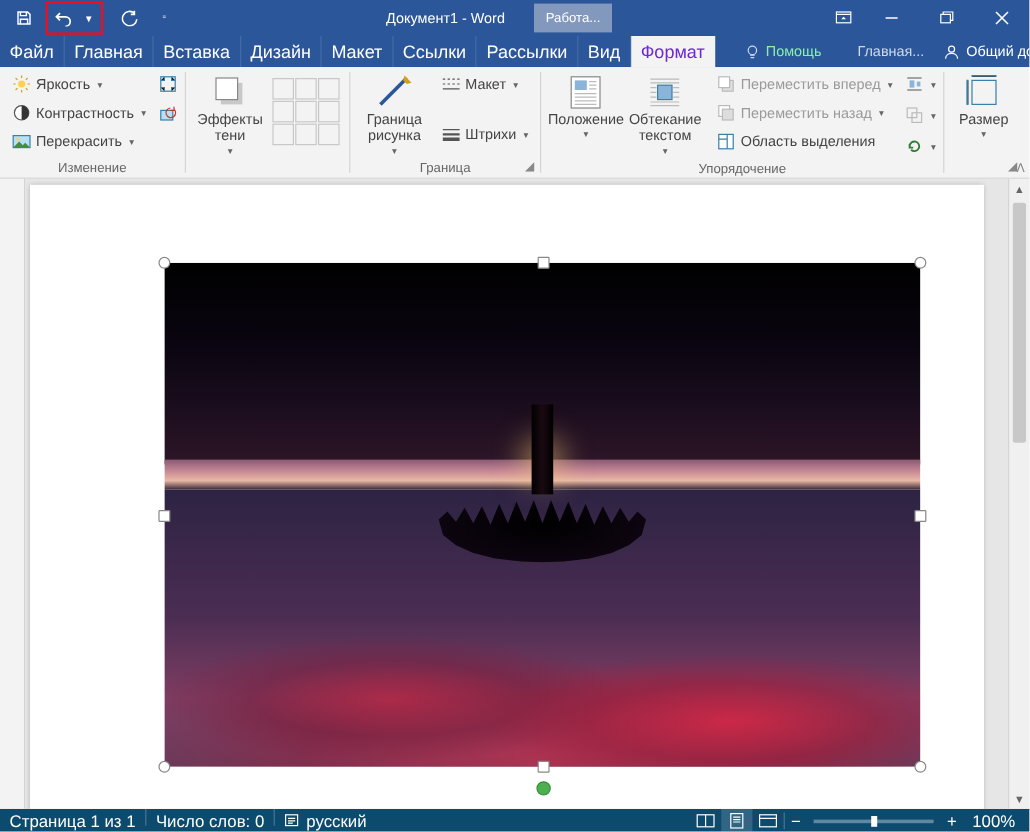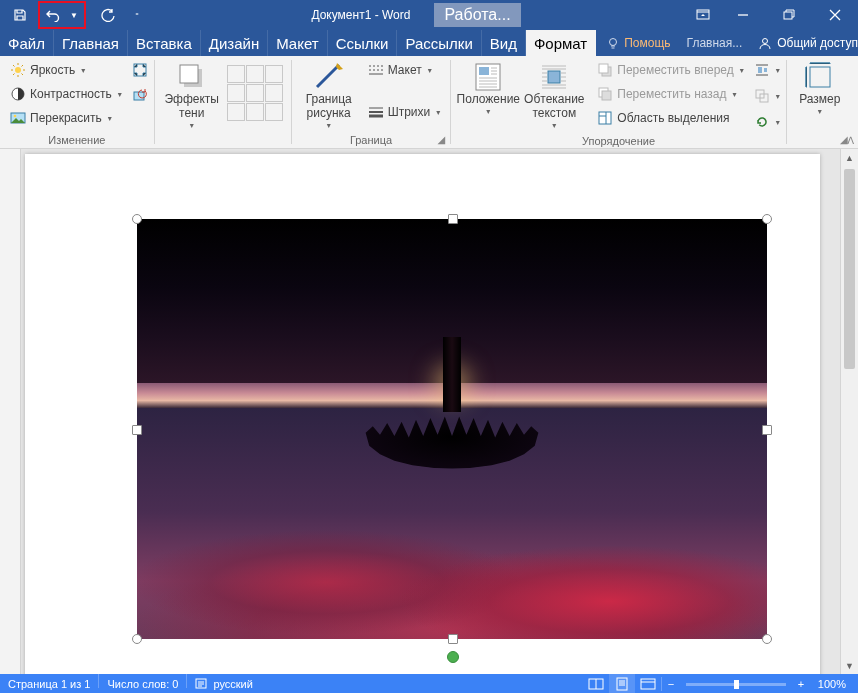--- a/index.html
+++ b/index.html
@@ -2,28 +2,28 @@
 <html><head>
 <meta charset="utf-8">
 <style>
 html,body{margin:0;padding:0;font-family:"Segoe UI",Arial,sans-serif;font-size:12px;color:#444;background:#fff;width:858px;height:693px;overflow:hidden}
 .titlebar{height:30px;background:#2b579a;display:flex;align-items:center;color:#fff}
 .qat{display:flex;align-items:center;height:100%;padding-left:8px;gap:2px}
 .qat-btn{height:24px;min-width:24px;display:flex;align-items:center;justify-content:center;color:#fff;cursor:pointer}
 .qat-btn.small{min-width:18px}
 .highlight-box{border:2px solid #e81123;padding:0 1px;height:24px;display:flex;align-items:center;margin-left:4px}
 .app-title-region{flex:1;display:flex;align-items:center;justify-content:center;gap:4px}
-.contextual-tab{background:#8298bd;color:#fff;padding:0 10px;height:24px;display:flex;align-items:center;margin-left:20px;font-size:16px}
+.contextual-tab{background:#8298bd;color:#fff;padding:0 10px;height:24px;display:flex;align-items:center;margin-left:20px;font-size:11px}
 .win-controls{display:flex;align-items:center;height:100%}
 .win-btn{width:46px;height:30px;display:flex;align-items:center;justify-content:center;color:#fff}
 .win-btn.narrow{width:34px}
 .menubar{height:26px;background:#2b579a;display:flex;align-items:stretch;color:#fff}
 .menu-item{padding:0 8px;display:flex;align-items:center;border-right:1px solid rgba(255,255,255,0.12);font-size:15px;white-space:nowrap;cursor:pointer}
-.menu-item.active{background:#f3f3f3;color:#000000}
-.tell-me{display:flex;align-items:center;padding:0 10px;gap:4px;color:#fdba74;font-size:12px;white-space:nowrap}
+.menu-item.active{background:#f3f3f3;color:#6d28d9}
+.tell-me{display:flex;align-items:center;padding:0 24px;gap:4px;color:#86efac;font-size:12px;white-space:nowrap}
 .user-name{display:flex;align-items:center;padding:0 6px;color:#cfd9ea;font-size:12px;white-space:nowrap}
 .share-btn{display:flex;align-items:center;gap:5px;padding:0 10px;font-size:12px;white-space:nowrap}
 .ribbon{height:92px;background:#f3f3f3;border-bottom:1px solid #d4d4d4;display:flex;position:relative}
 .group{display:flex;flex-direction:column;padding:3px 6px 0;position:relative}
 .group-content{flex:1;display:flex;align-items:flex-start}
 .group-label{text-align:center;font-size:11px;color:#666;padding:2px 0}
 .group-sep{width:1px;background:#d4d4d4;margin:4px 0 4px}
 .col{display:flex;flex-direction:column;gap:2px}
 .row-btn{display:flex;align-items:center;gap:4px;height:22px;padding:0 4px;white-space:nowrap;cursor:pointer}
 .row-btn .ico{width:16px;height:16px;display:flex;align-items:center;justify-content:center}
@@ -51,21 +51,21 @@
 .horizon{position:absolute;left:0;top:39%;width:100%;height:6%;background:linear-gradient(to bottom,#8a5a75 0%,#c88a95 40%,#e8b8a5 70%,#3a2838 100%)}
 .ground{position:absolute;left:0;top:0;width:100%;height:40%;background:linear-gradient(to bottom,#000 0%,#0a0510 40%,#1a0d1d 70%,#2d1628 100%)}
 .ground::before{content:"";position:absolute;left:0;bottom:-15px;width:100%;height:30px;background:radial-gradient(ellipse 50% 100% at 50% 100%,#1a0d1a 0%,transparent 70%);clip-path:polygon(0 0,8% 40%,15% 10%,22% 50%,30% 20%,38% 55%,45% 25%,52% 60%,60% 30%,68% 55%,76% 20%,84% 50%,92% 15%,100% 45%,100% 100%,0 100%)}
 .tree{position:absolute;left:50%;top:28%;transform:translateX(-50%);z-index:3}
 .trunk{width:18px;height:75px;background:linear-gradient(to right,#000 0%,#1a0a12 50%,#000 100%);margin:0 auto}
 .foliage{width:180px;height:65px;background:radial-gradient(ellipse,#000 0%,#0d0510 70%,transparent 100%);border-radius:50%;margin-top:-8px;clip-path:polygon(2% 45%,6% 35%,10% 48%,14% 30%,18% 50%,22% 28%,26% 52%,30% 25%,34% 50%,38% 22%,42% 48%,46% 20%,50% 50%,54% 20%,58% 48%,62% 22%,66% 50%,70% 25%,74% 52%,78% 28%,82% 50%,86% 30%,90% 48%,94% 35%,98% 45%,96% 65%,90% 78%,82% 88%,72% 95%,60% 99%,50% 100%,40% 99%,28% 95%,18% 88%,10% 78%,4% 65%)}
 .sun{position:absolute;left:50%;top:39%;transform:translate(-50%,-50%);width:18px;height:18px;background:radial-gradient(circle,#fff 0%,#ffe08a 45%,rgba(255,180,80,0.5) 75%,transparent 100%);border-radius:50%;z-index:2;box-shadow:0 0 25px 8px rgba(255,210,120,0.6)}
 .vscroll{position:absolute;right:0;top:0;width:17px;height:100%;background:#f0f0f0;border-left:1px solid #d4d4d4}
 .vscroll-btn{height:17px;display:flex;align-items:center;justify-content:center;color:#666;font-size:9px;cursor:pointer}
 .vscroll-thumb{position:absolute;left:3px;top:20px;width:11px;height:200px;background:#c8c8c8;border-radius:2px;cursor:pointer}
-.statusbar{height:20px;background:#3b82f6;display:flex;color:#fff;font-size:11px}
+.statusbar{height:20px;background:#0c4a6e;display:flex;color:#fff;font-size:14px}
 .status-item{padding:0 8px;display:flex;align-items:center;gap:4px;height:100%;cursor:pointer}
 .status-sep{width:1px;height:14px;background:rgba(255,255,255,0.25)}
 .view-btns{display:flex;align-items:center;margin-left:auto}
 .view-btn{width:26px;height:20px;display:flex;align-items:center;justify-content:center;cursor:pointer}
 .zoom-slider{width:100px;height:3px;background:rgba(255,255,255,0.35);position:relative;margin:0 6px}
 .zoom-thumb{position:absolute;left:48px;top:-3px;width:5px;height:9px;background:#fff;cursor:pointer}
 svg{display:block}
 </style>
 </head>
 <body>

